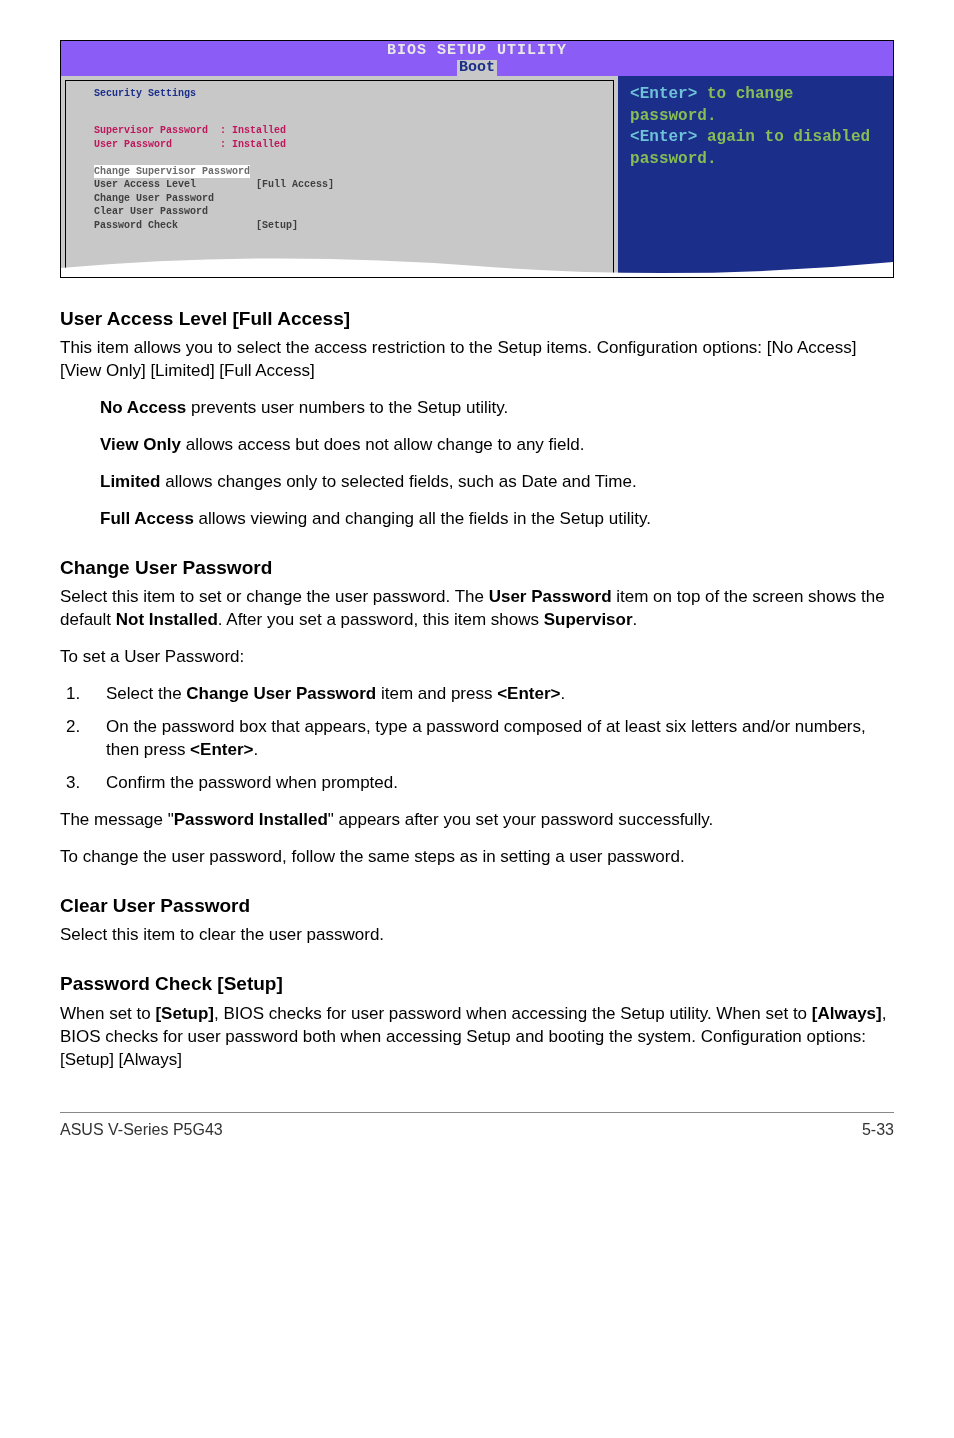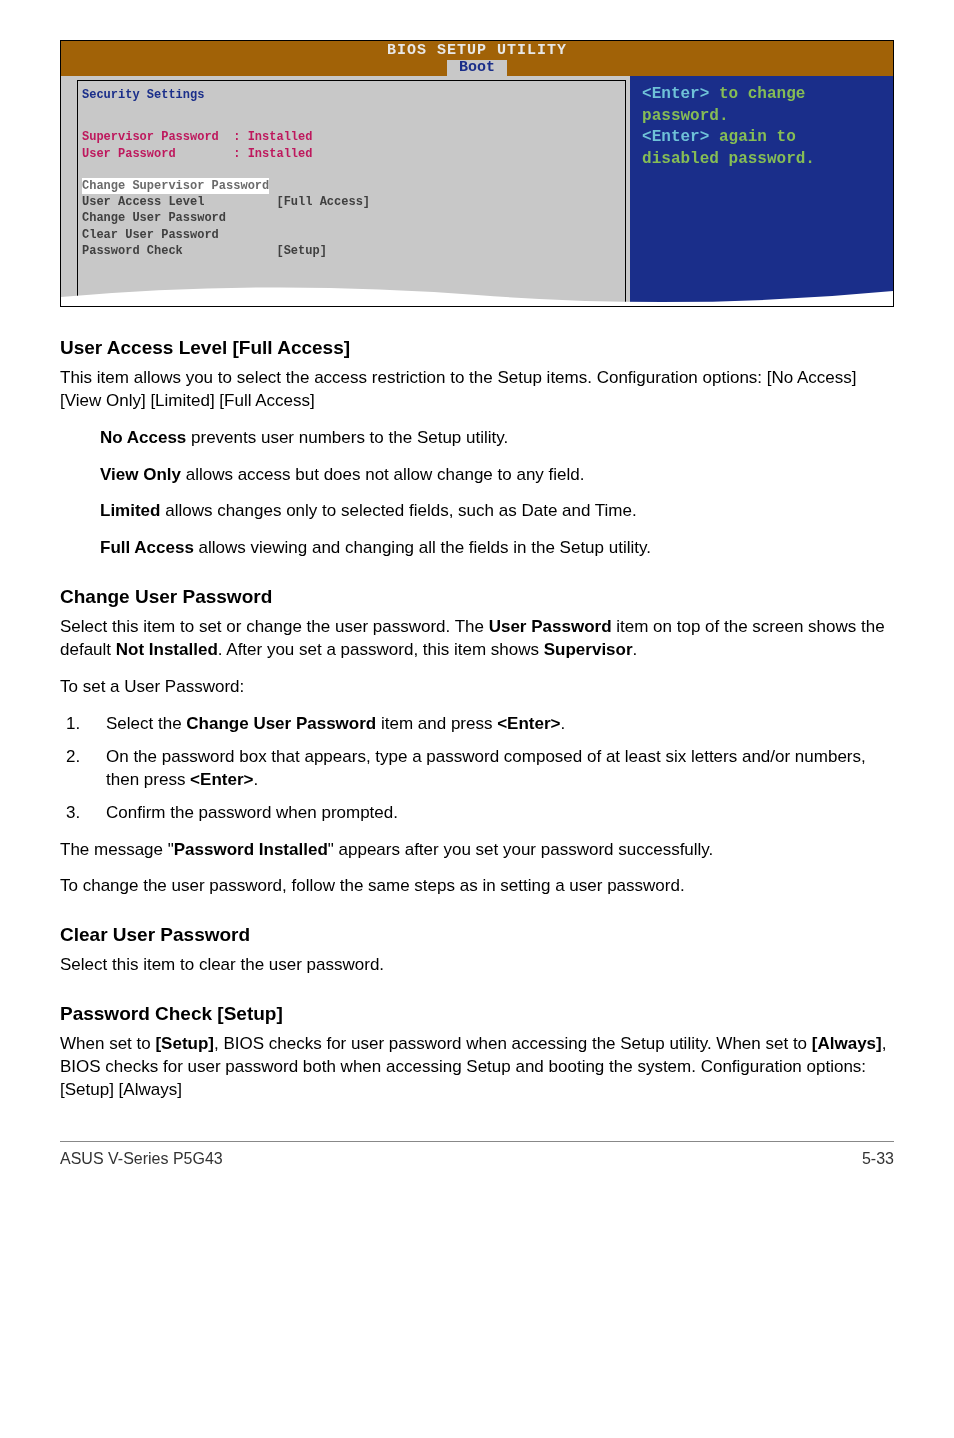--- a/index.html
+++ b/index.html
@@ -16,55 +16,55 @@
       padding: 40px 60px 20px 60px;
       line-height: 1.35;
     }
     .bios-box {
       border: 1px solid #000;
       margin-bottom: 28px;
       position: relative;
       overflow: hidden;
     }
     .bios-header {
-      background: #a16207;
+      background: #8b5cf6;
       color: #d8d8d8;
       text-align: center;
       font-family: "Courier New", monospace;
       font-weight: bold;
       font-size: 15px;
       padding: 2px 0 0 0;
       line-height: 1.1;
     }
     .bios-header .hdr-line1 {
       display: block;
       color: #e8e8e8;
       font-size: 15px;
       letter-spacing: 1px;
     }
     .bios-header .hdr-line2 {
       display: block;
       background: #c8c8c8;
       color: #1a2e8a;
-      width: 60px;
+      width: 40px;
       margin: 0 auto;
       padding: 0 2px;
     }
     .bios-body {
       display: flex;
       background: #c8c8c8;
     }
     .bios-left {
       flex: 0 0 66%;
       border: 1px solid #000;
-      margin: 4px 4px 0 16px;
+      margin: 4px 4px 0 4px;
       background: #c8c8c8;
-      padding: 6px 14px 30px 4px;
+      padding: 6px 14px 30px 28px;
       font-family: "Courier New", monospace;
-      font-size: 12px;
+      font-size: 10px;
       font-weight: bold;
       white-space: pre;
       position: relative;
     }
     .bios-left .sec-title {
       color: #1a2e8a;
       margin-bottom: 10px;
       display: block;
     }
     .bios-left .gray {

